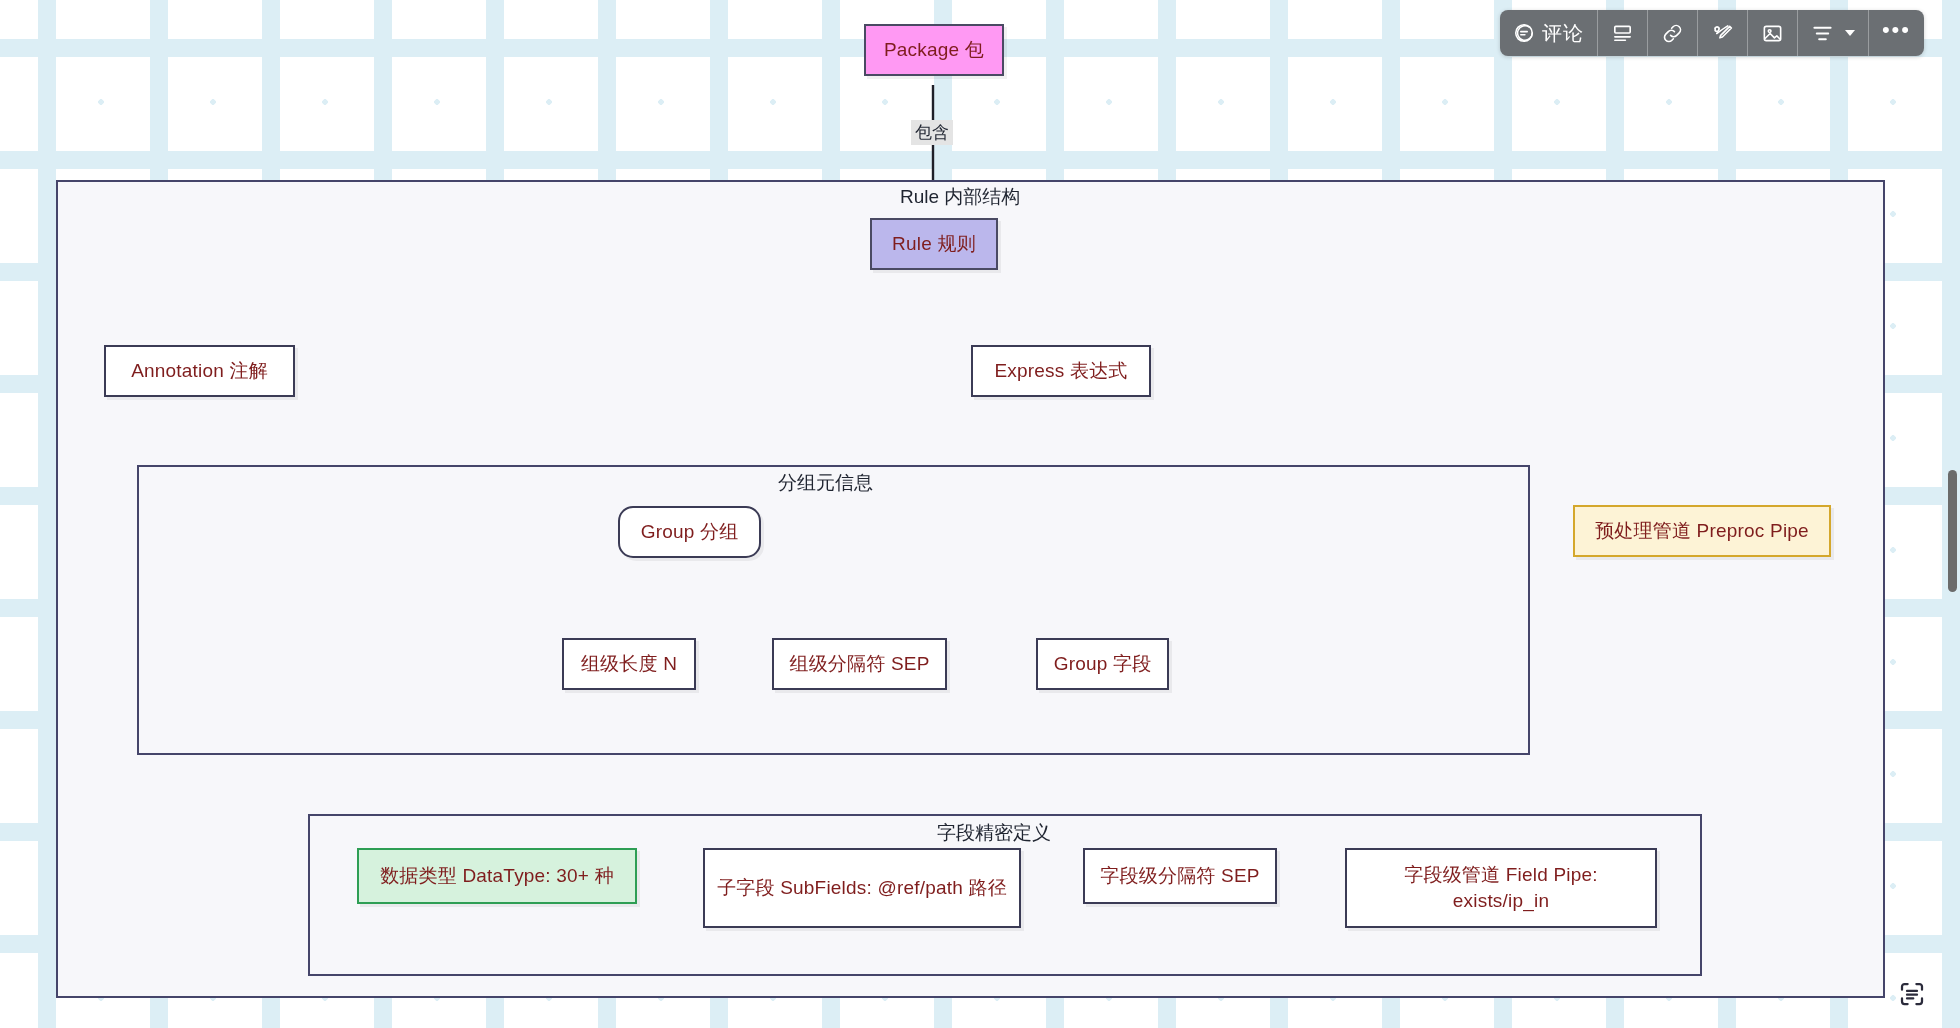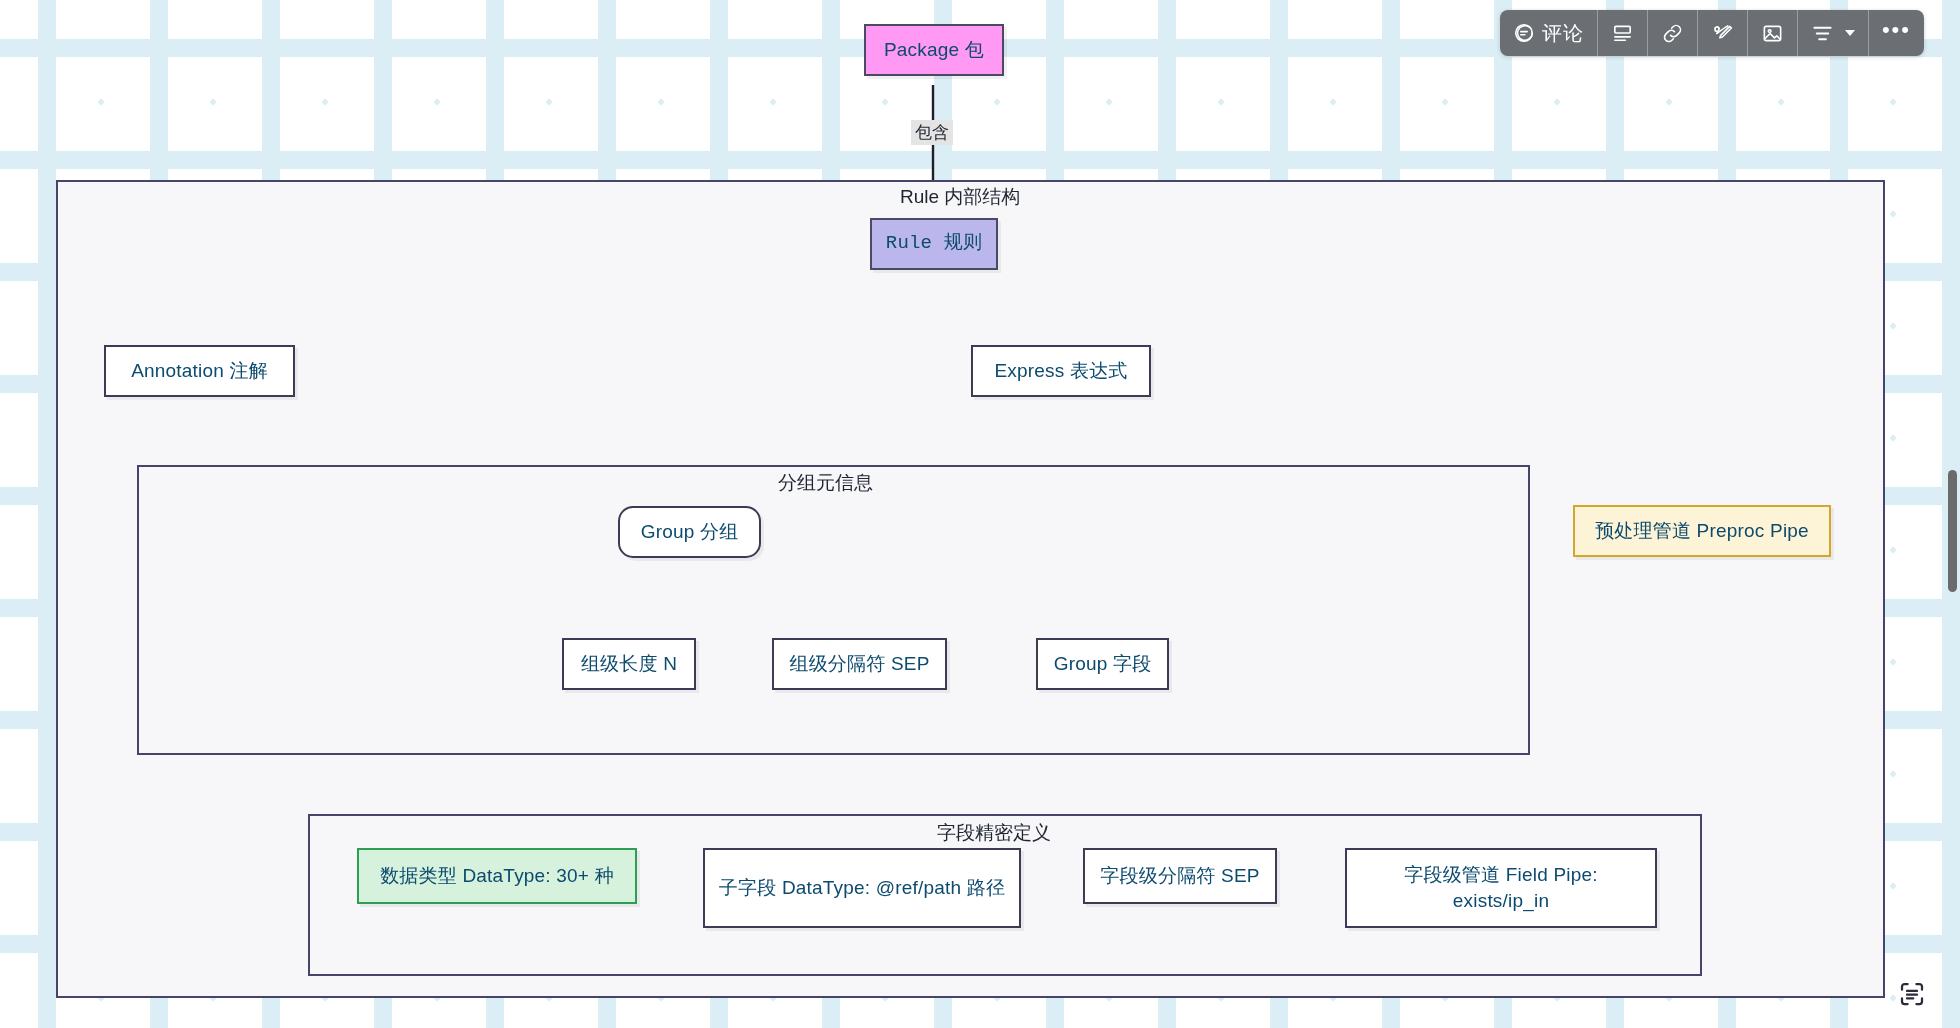--- a/index.html
+++ b/index.html
@@ -39,38 +39,37 @@
     pointer-events: none;
   }
 
   .node {
     position: absolute;
     box-sizing: border-box;
     display: flex;
     align-items: center;
     justify-content: center;
     text-align: center;
-    color: #0c4a6e;
+    color: #7f1d1d;
     font-size: 19px;
     line-height: 1.35;
     letter-spacing: .2px;
     border: 2px solid #3b3b55;
     background: #ffffff;
     box-shadow: 3px 3px 0 rgba(0,0,0,.055);
     padding: 4px 12px;
     z-index: 3;
   }
   .node.pkg {
     background: #ff99f3;
     border-color: #4a4a63;
   }
   .node.rule {
     background: #bbb7ec;
     border-color: #4a4a63;
-    font-family: Liberation Mono, monospace;
   }
   .node.preproc {
     background: #fdf3d6;
     border-color: #d4a72c;
   }
   .node.datatype {
     background: #d6f2dd;
     border-color: #2e9e54;
   }
 
@@ -251,21 +250,21 @@
 
     <div class="node" style="left:1036px; top:638px; width:133px; height:52px;">
       <span>Group 字段</span>
     </div>
 
     <div class="node datatype" style="left:357px; top:848px; width:280px; height:56px;">
       <span>数据类型 DataType: 30+ 种</span>
     </div>
 
     <div class="node" style="left:703px; top:848px; width:318px; height:80px;">
-      <span>子字段 DataType: @ref/path 路径</span>
+      <span>子字段 SubFields: @ref/path 路径</span>
     </div>
 
     <div class="node" style="left:1345px; top:848px; width:312px; height:80px;">
       <span>字段级管道 Field Pipe: exists/ip_in</span>
     </div>
 
     <div class="node" style="left:1083px; top:848px; width:194px; height:56px;">
       <span>字段级分隔符 SEP</span>
     </div>
 

